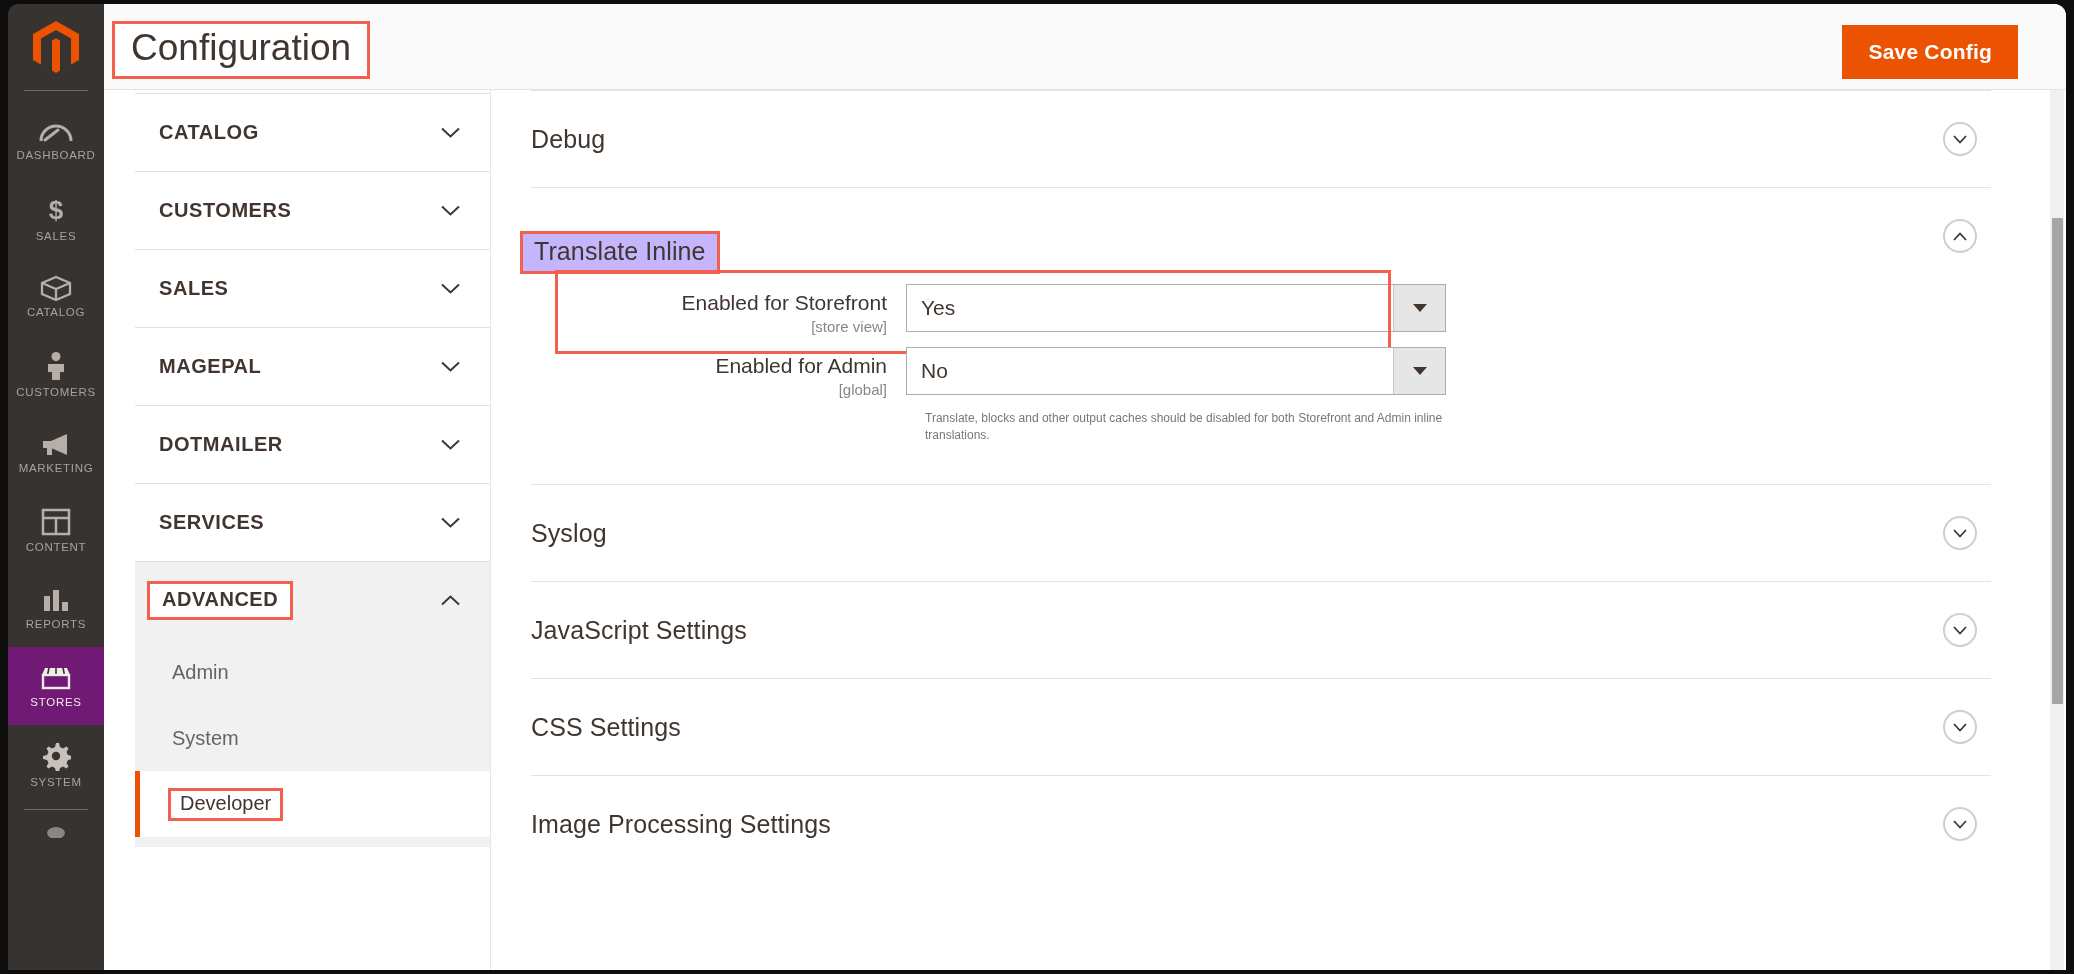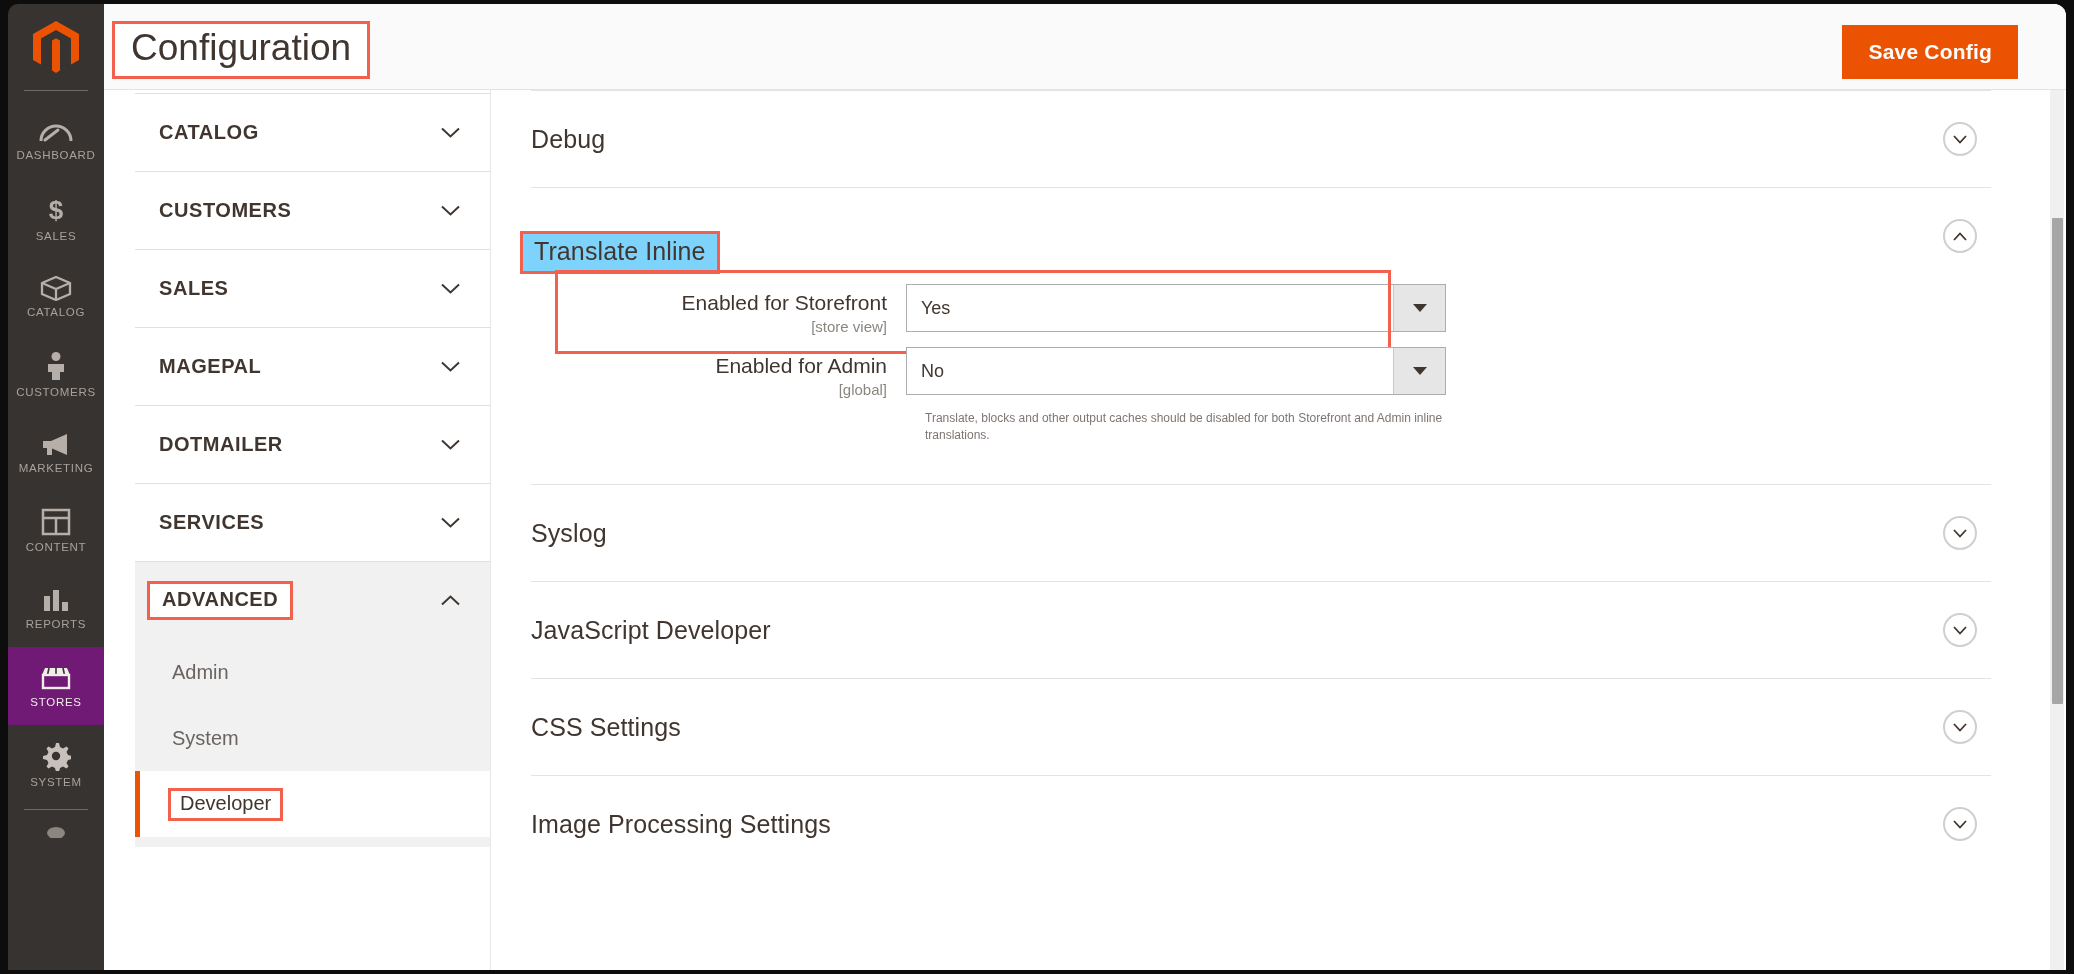--- a/index.html
+++ b/index.html
@@ -185,21 +185,21 @@
     display: flex; align-items: center; justify-content: space-between;
     cursor: pointer;
     position: relative;
     padding-right: 14px;
   }
   .sect-title {
     font-size: 25px; font-weight: 400; color: #41362f;
     letter-spacing: 0.1px;
   }
   .sect-title.annot {
-    border: 3px solid #f4604e; background: #7dd3fc;
+    border: 3px solid #f4604e; background: #c4b5fd;
     padding: 3px 11px 5px 11px;
     margin-left: -11px;
     margin-top: 32px;
   }
   .circ-btn {
     width: 34px; height: 34px; border-radius: 50%;
     border: 2px solid #cfcfcf;
     display: flex; align-items: center; justify-content: center;
     background: #ffffff;
     cursor: pointer;
@@ -243,21 +243,21 @@
     display: flex;
     width: 540px; height: 48px;
     border: 1px solid #adadad;
     background: #ffffff;
     cursor: pointer;
   }
   .sel-value {
     flex: 1;
     display: flex; align-items: center;
     padding-left: 14px;
-    font-size: 18px; color: #41362f;
+    font-size: 21px; color: #41362f;
   }
   .sel-arrow {
     width: 52px;
     border-left: 1px solid #c9c9c9;
     background: #e6e6e6;
     display: flex; align-items: center; justify-content: center;
   }
   .tri-down {
     width: 0; height: 0;
     border-left: 7px solid transparent;
@@ -541,21 +541,21 @@
             <span class="circ-btn">
               <svg class="circ-chev" viewBox="0 0 14 9">
                   <path d="M1 1 L7 7.5 L13 1" fill="none" stroke="#41362f" stroke-width="1.8"></path>
                 </svg>
             </span>
           </div>
         </div>
 
         <div class="sect">
           <div class="sect-head">
-            <span class="sect-title">JavaScript Developer</span>
+            <span class="sect-title">JavaScript Settings</span>
             <span class="circ-btn">
               <svg class="circ-chev" viewBox="0 0 14 9">
                   <path d="M1 1 L7 7.5 L13 1" fill="none" stroke="#41362f" stroke-width="1.8"></path>
                 </svg>
             </span>
           </div>
         </div>
 
         <div class="sect">
           <div class="sect-head">

